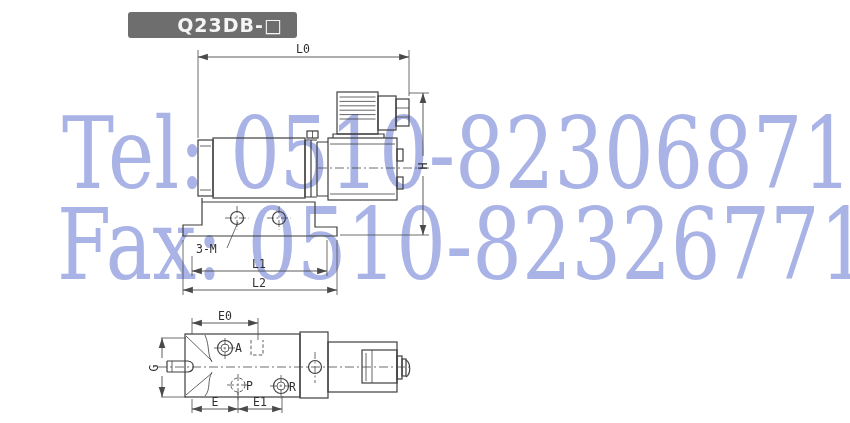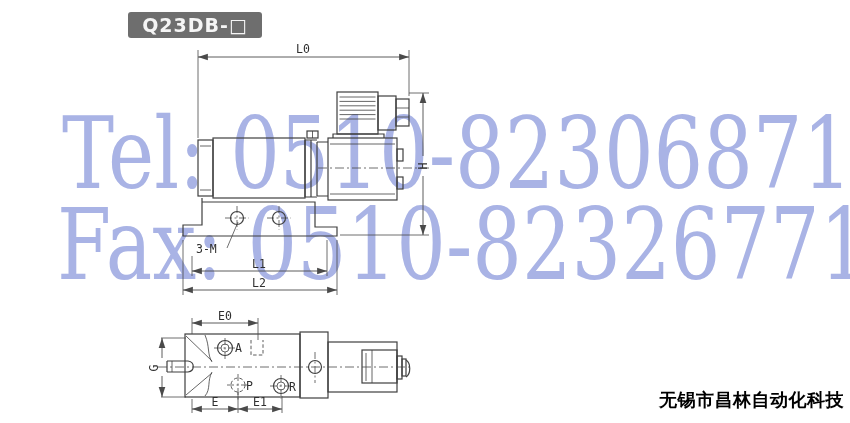--- a/index.html
+++ b/index.html
@@ -13,21 +13,21 @@
     font-size:100px;color:#a9b3e5;
     transform:scaleX(0.78);transform-origin:left top;
     letter-spacing:0;z-index:1;pointer-events:none;
   }
   .wm-tel{left:62px;top:104px;}
   .wm-fax{left:57px;top:195px;}
   svg.drawing{position:absolute;left:0;top:0;z-index:2;}
   .product-badge{
     position:absolute;left:128px;top:12px;width:134px;height:26px;
     background:#6e6e6e;border-radius:3px;z-index:3;
-    display:flex;align-items:center;justify-content:center;
+    display:flex;align-items:center;justify-content:center;padding-left:35px;
   }
   .product-badge span{
     color:#f5f5f5;font-size:19px;font-weight:bold;letter-spacing:1px;
     font-family:"DejaVu Sans",sans-serif;
   }
   .company{
     position:absolute;right:6px;top:388px;z-index:3;
     font-size:18px;font-weight:bold;color:#000;
     font-family:"DejaVu Sans","Liberation Sans",sans-serif;
     letter-spacing:0.5px;
@@ -209,15 +209,14 @@
         <path class="dim" d="M238,409 H282" marker-start="url(#arr)" marker-end="url(#arr)"></path>
         <text class="lbl" x="260" y="406" text-anchor="middle">E1</text>
       </g>
     </g>
   </svg>
 
   <div class="product-badge">
     <span>Q23DB-□</span>
   </div>
 
-  <div class="company">无锡市昌林自动化科技</div>
 
 </div>
 
 </body></html>

